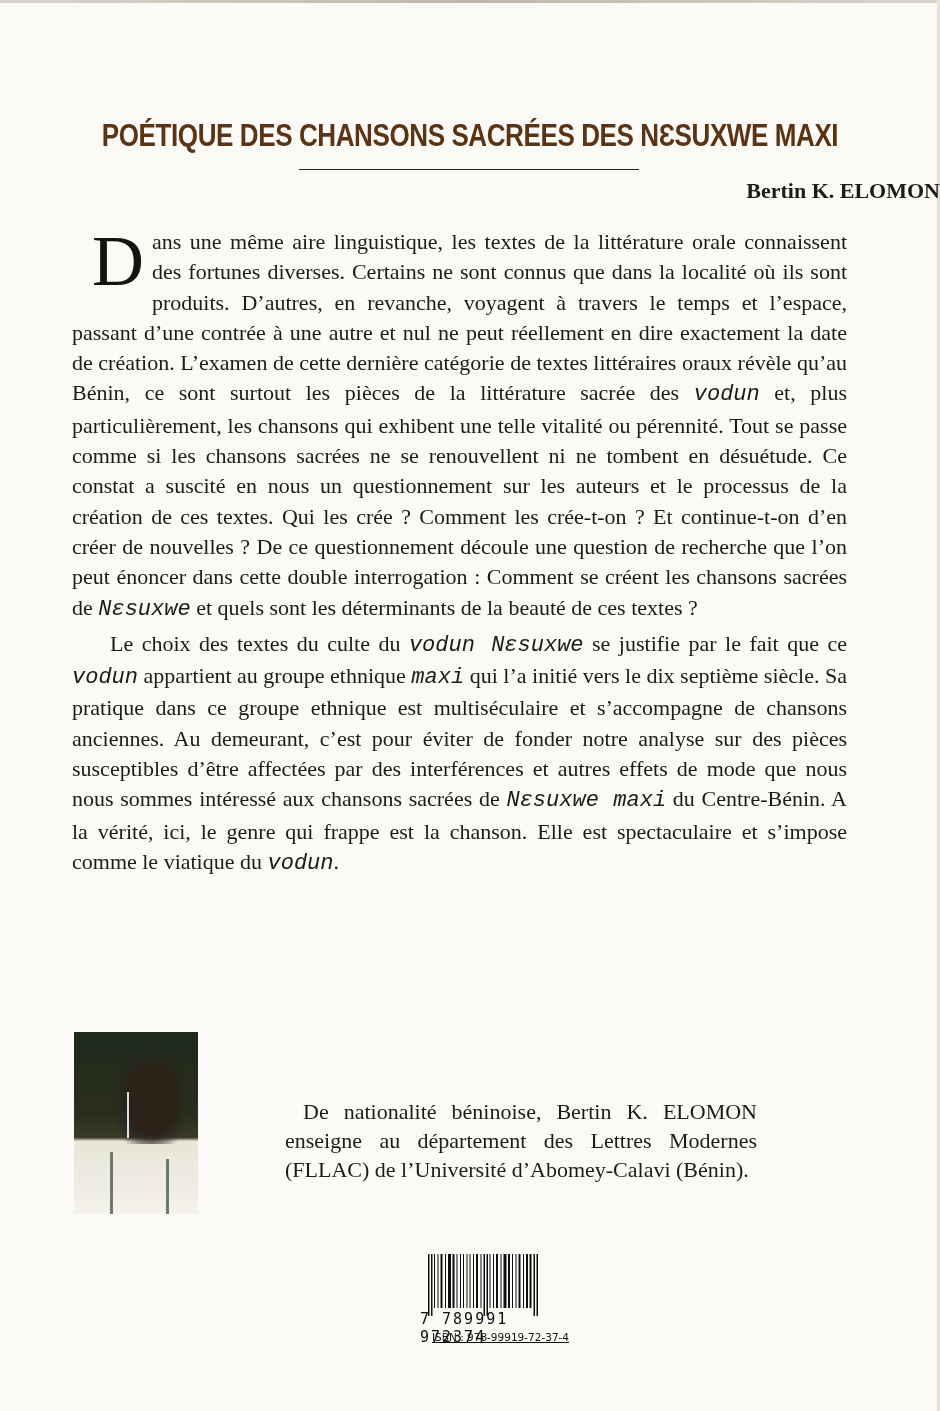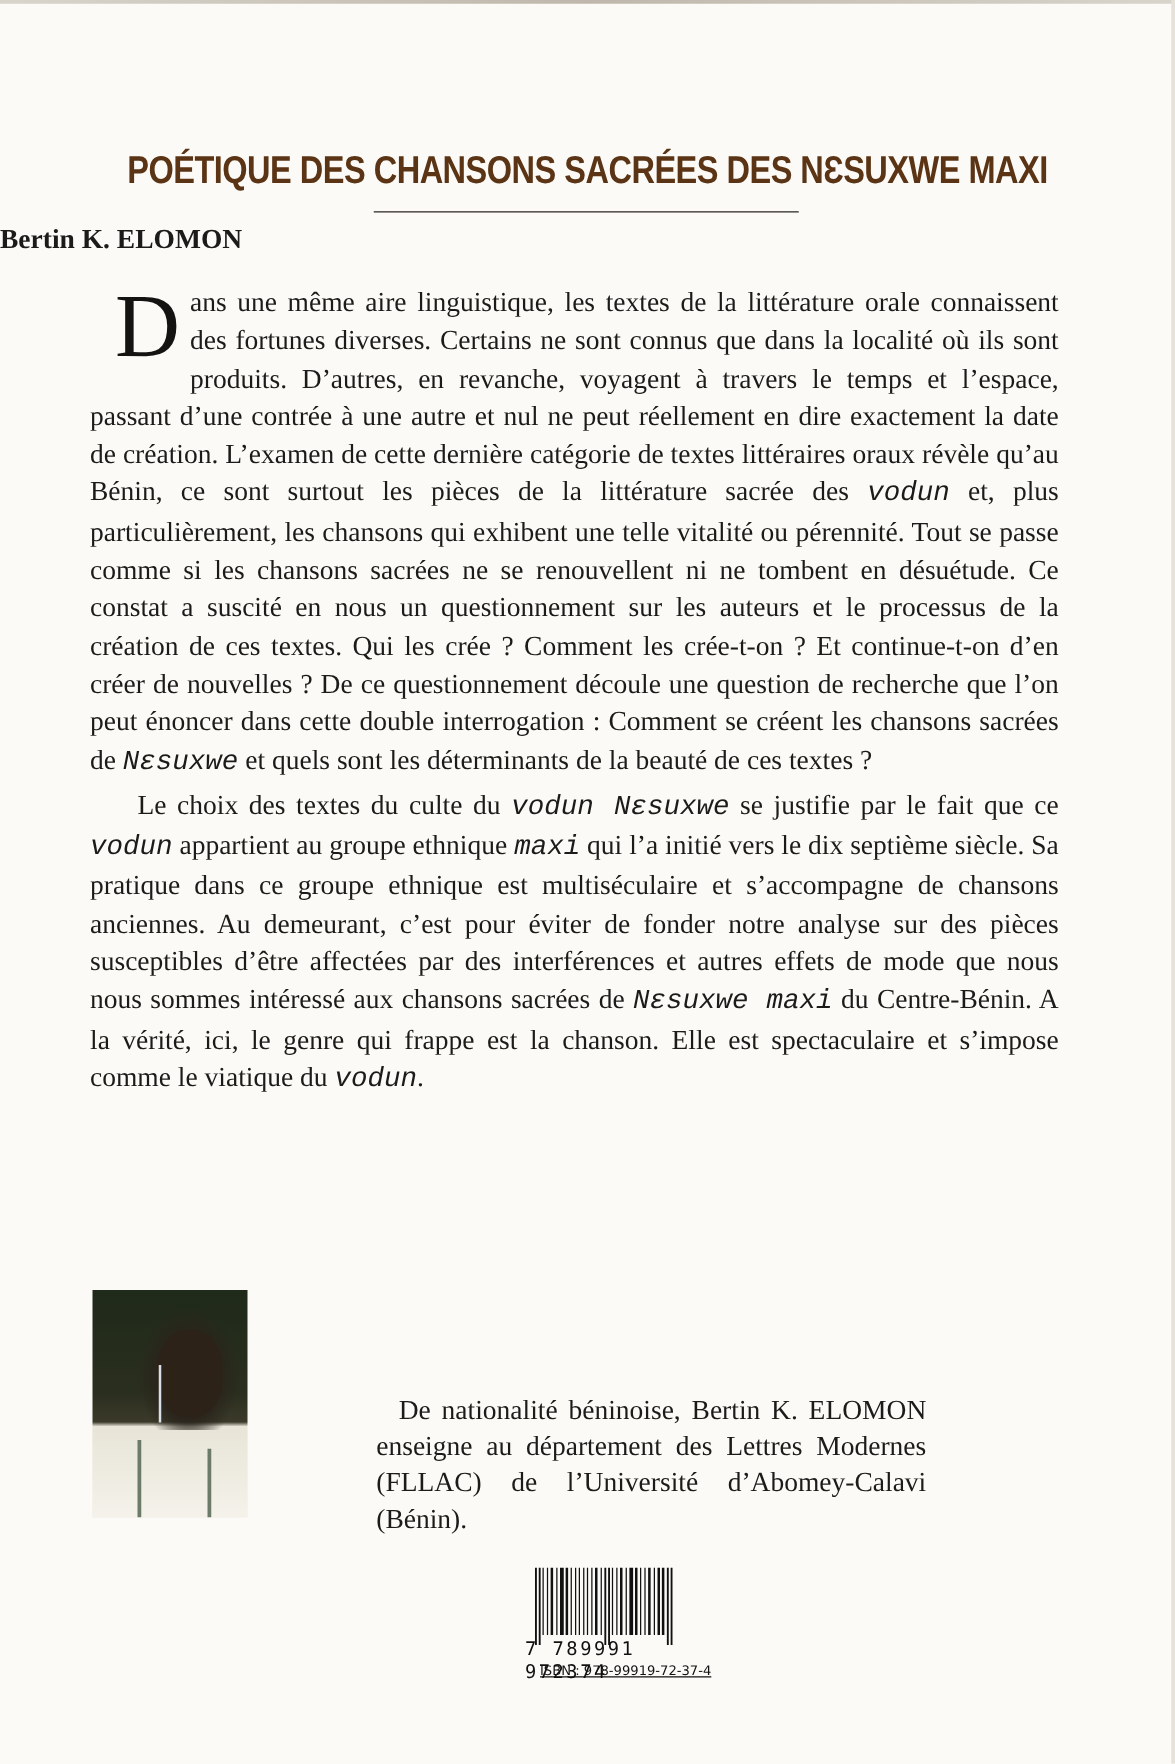--- a/index.html
+++ b/index.html
@@ -28,21 +28,21 @@
     color:#5a3414;
     transform:scaleX(0.84);
     transform-origin:center;
   }
   .rule {
     position:absolute; left:299px; top:169px; width:340px; height:1px;
     background:#2a2522;
   }
   .author {
     position:absolute; left:0; width:940px; top:178px;
-    text-align:left; font-weight:bold; font-size:22px; color:#1d1b1a;
+    text-align:right; font-weight:bold; font-size:22px; color:#1d1b1a;
   }
   .body-text {
     position:absolute; left:72px; top:227px; width:775px;
     font-size:22px; line-height:30.3px;
     text-align:justify;
   }
   .body-text p { margin:0; }
   .body-text p.indent { text-indent:38px; margin-top:4px; }
   .dropcap {
     float:left; font-size:72px; line-height:56px;
@@ -66,21 +66,21 @@
     position:absolute; left:52px; top:32px; width:52px; height:70px;
     border-radius:45%; background:#2d2218;
   }
   .photo .glint {
     position:absolute; left:53px; top:60px; width:2px; height:46px; background:#d9dfe8;
   }
   .bio {
     position:absolute; left:285px; top:1097px; width:472px;
     font-size:22px; line-height:29px; text-align:justify;
   }
-  .bio p { margin:16px; text-indent:18px; text-align-last:left; }
+  .bio p { margin:0; text-indent:18px; text-align-last:left; }
   .barcode {
     position:absolute; left:426px; top:1254px; width:150px; height:62px;
   }
   .barcode svg { display:block; }
   .barcode-digits {
     position:absolute; left:420px; top:1310px; width:165px;
     font-family:"DejaVu Sans Mono", monospace; font-size:15px; letter-spacing:2px;
     color:#111;
   }
   .isbn {

